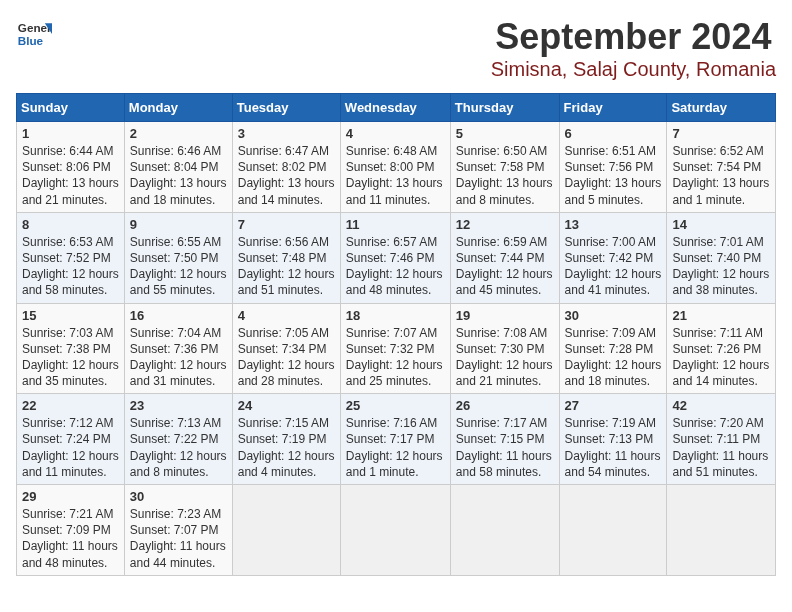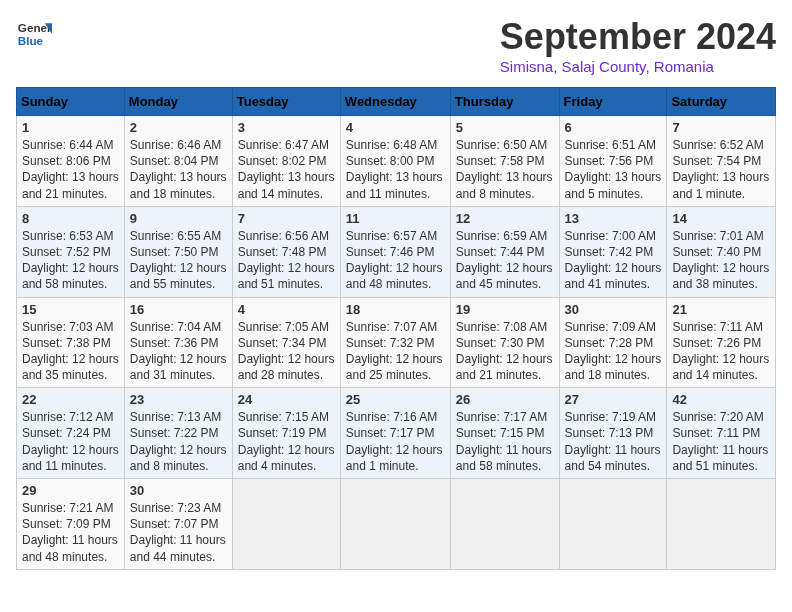--- a/index.html
+++ b/index.html
@@ -18,37 +18,37 @@
     }
     .logo {
       display: flex;
       align-items: center;
       gap: 4px;
     }
     .logo-icon {
       width: 36px;
       height: 36px;
     }
-    .title-block { text-align: left; }
+    .title-block { text-align: center; }
     .calendar-title {
       font-size: 36px;
       font-weight: bold;
       color: #333;
     }
     .calendar-subtitle {
-      font-size: 15px;
-      color: #6d28d9;
+      font-size: 20px;
+      color: #7f1d1d;
     }
     table {
       width: 100%;
       border-collapse: collapse;
     }
     thead tr th {
       background: #2066b0;
-      color: #000000;
+      color: #ffffff;
       font-size: 13px;
       font-weight: bold;
       padding: 6px 4px;
       text-align: left;
       border: 1px solid #1a55a0;
     }
     tbody tr td {
       border: 1px solid #ccc;
       vertical-align: top;
       padding: 4px 5px;

